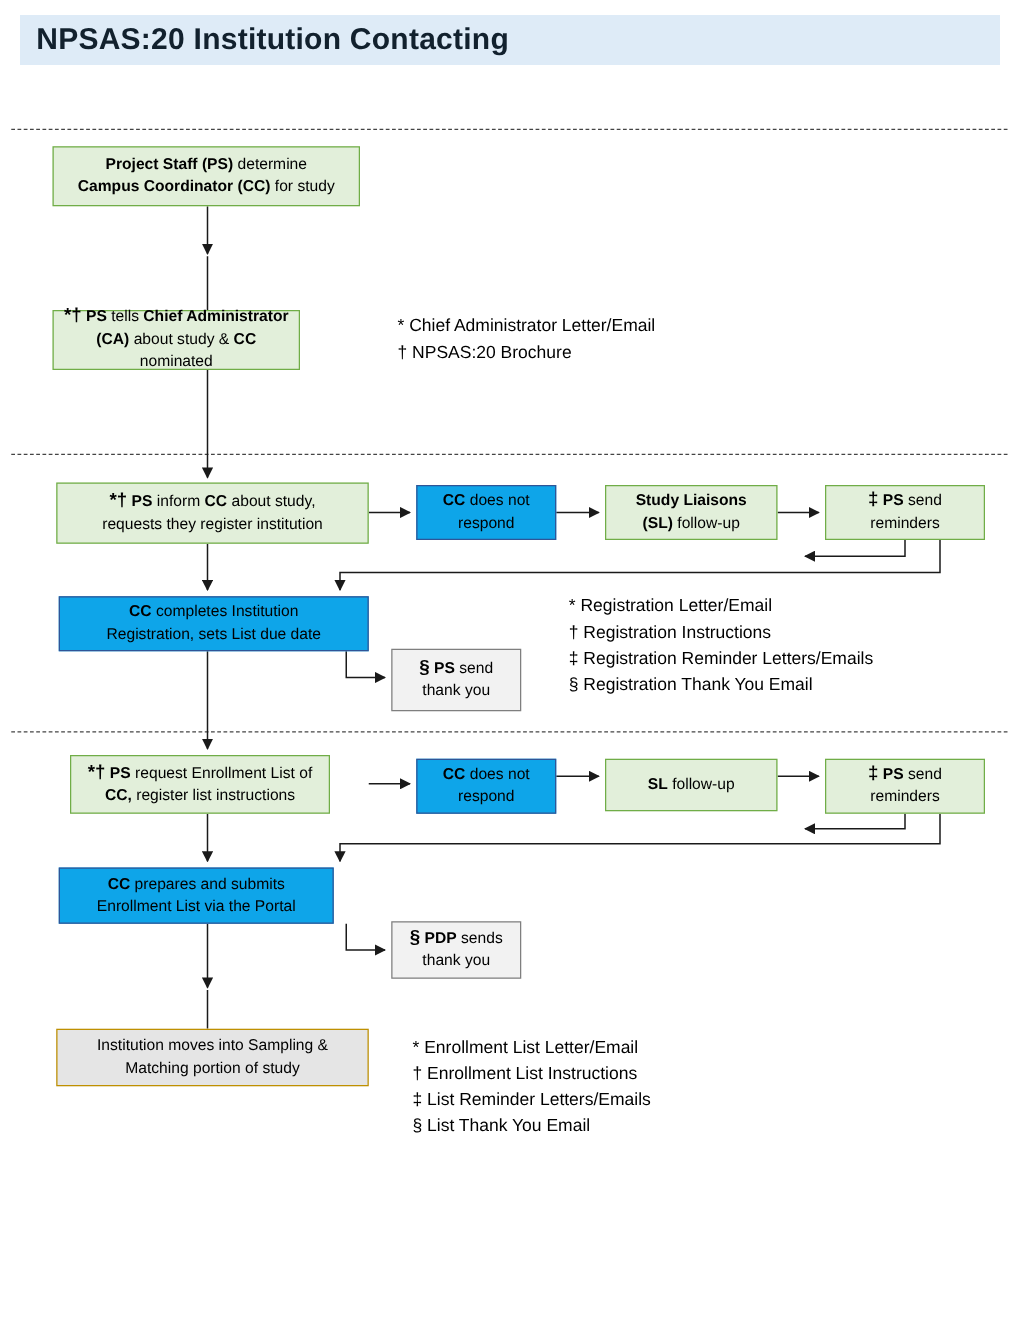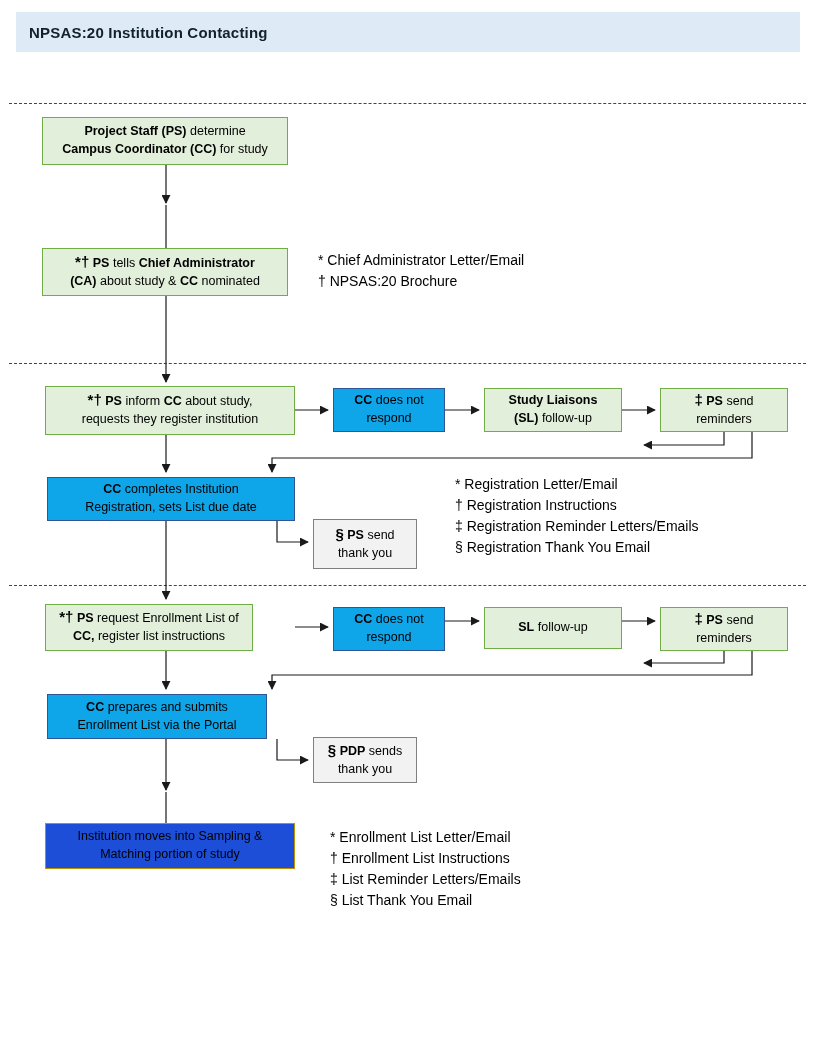--- a/index.html
+++ b/index.html
@@ -1,31 +1,31 @@
 <!DOCTYPE html>
 <html><head>
 <meta charset="utf-8">
 <style>
   html,body{margin:0;padding:0;background:#fff;}
   .page{position:relative;width:816px;height:1056px;background:#ffffff;
         font-family:"Liberation Sans",sans-serif;color:#000;overflow:hidden;}
 
   .title-bar{position:absolute;left:16px;top:12px;width:784px;height:40px;
              background:#DEEBF7;display:flex;align-items:center;box-sizing:border-box;
-             padding-left:13px;font-size:15px;font-weight:bold;color:#12212e;letter-spacing:.2px;}
+             padding-left:13px;font-size:24px;font-weight:bold;color:#12212e;letter-spacing:.2px;}
 
   .dash{position:absolute;left:9px;width:797px;height:0;border-top:1px dashed #444;}
 
   .box{position:absolute;display:flex;align-items:center;justify-content:center;
        text-align:center;font-size:12.5px;line-height:1.42;box-sizing:border-box;
        padding:20px 4px;}
   .green {background:#E2EFDA;border:1.5px solid #70AD47;}
   .blue  {background:#0ea5e9;border:1.5px solid #2F5597;}
   .gray  {background:#F2F2F2;border:1.5px solid #7F7F7F;}
-  .yellow{background:#1d4ed8;border:1.5px solid #BF9000;}
+  .yellow{background:#e5e5e5;border:1.5px solid #BF9000;}
 
   .b{font-weight:bold;}
   .sym{font-weight:bold;font-size:15px;line-height:1;}
 
   .fn{position:absolute;font-size:14px;line-height:1.5;color:#000;}
 
   svg.wires{position:absolute;left:0;top:0;pointer-events:none;}
 </style>
 </head>
 <body>
@@ -72,21 +72,21 @@
 
   <div class="box green" style="left:42px;top:117px;width:246px;height:48px">
     <div>
       <span class="b">Project Staff (PS)</span>
       <span>determine</span><br>
       <span class="b">Campus Coordinator (CC)</span>
       <span>for study</span>
     </div>
   </div>
 
-  <div class="box green" style="left:42px;top:248px;width:246px;height:48px">
+  <div class="box green" style="left:42px;top:248px;width:198px;height:48px">
     <div>
       <span class="sym">*†</span>
       <span class="b">PS</span>
       <span>tells</span>
       <span class="b">Chief Administrator</span><br>
       <span class="b">(CA)</span>
       <span>about study &amp;</span>
       <span class="b">CC</span>
       <span>nominated</span>
     </div>
@@ -150,21 +150,21 @@
     </div>
   </div>
 
   <div class="fn" style="left:455px;top:474px">
     <div>* Registration Letter/Email</div>
     <div>† Registration Instructions</div>
     <div>‡ Registration Reminder Letters/Emails</div>
     <div>§ Registration Thank You Email</div>
   </div>
 
-  <div class="box green" style="left:45px;top:604px;width:208px;height:47px">
+  <div class="box green" style="left:56px;top:604px;width:208px;height:47px">
     <div>
       <span class="sym">*†</span>
       <span class="b">PS</span>
       <span>request Enrollment List of</span><br>
       <span class="b">CC,</span>
       <span>register list instructions</span>
     </div>
   </div>
 
   <div class="box blue" style="left:333px;top:607px;width:112px;height:44px">

